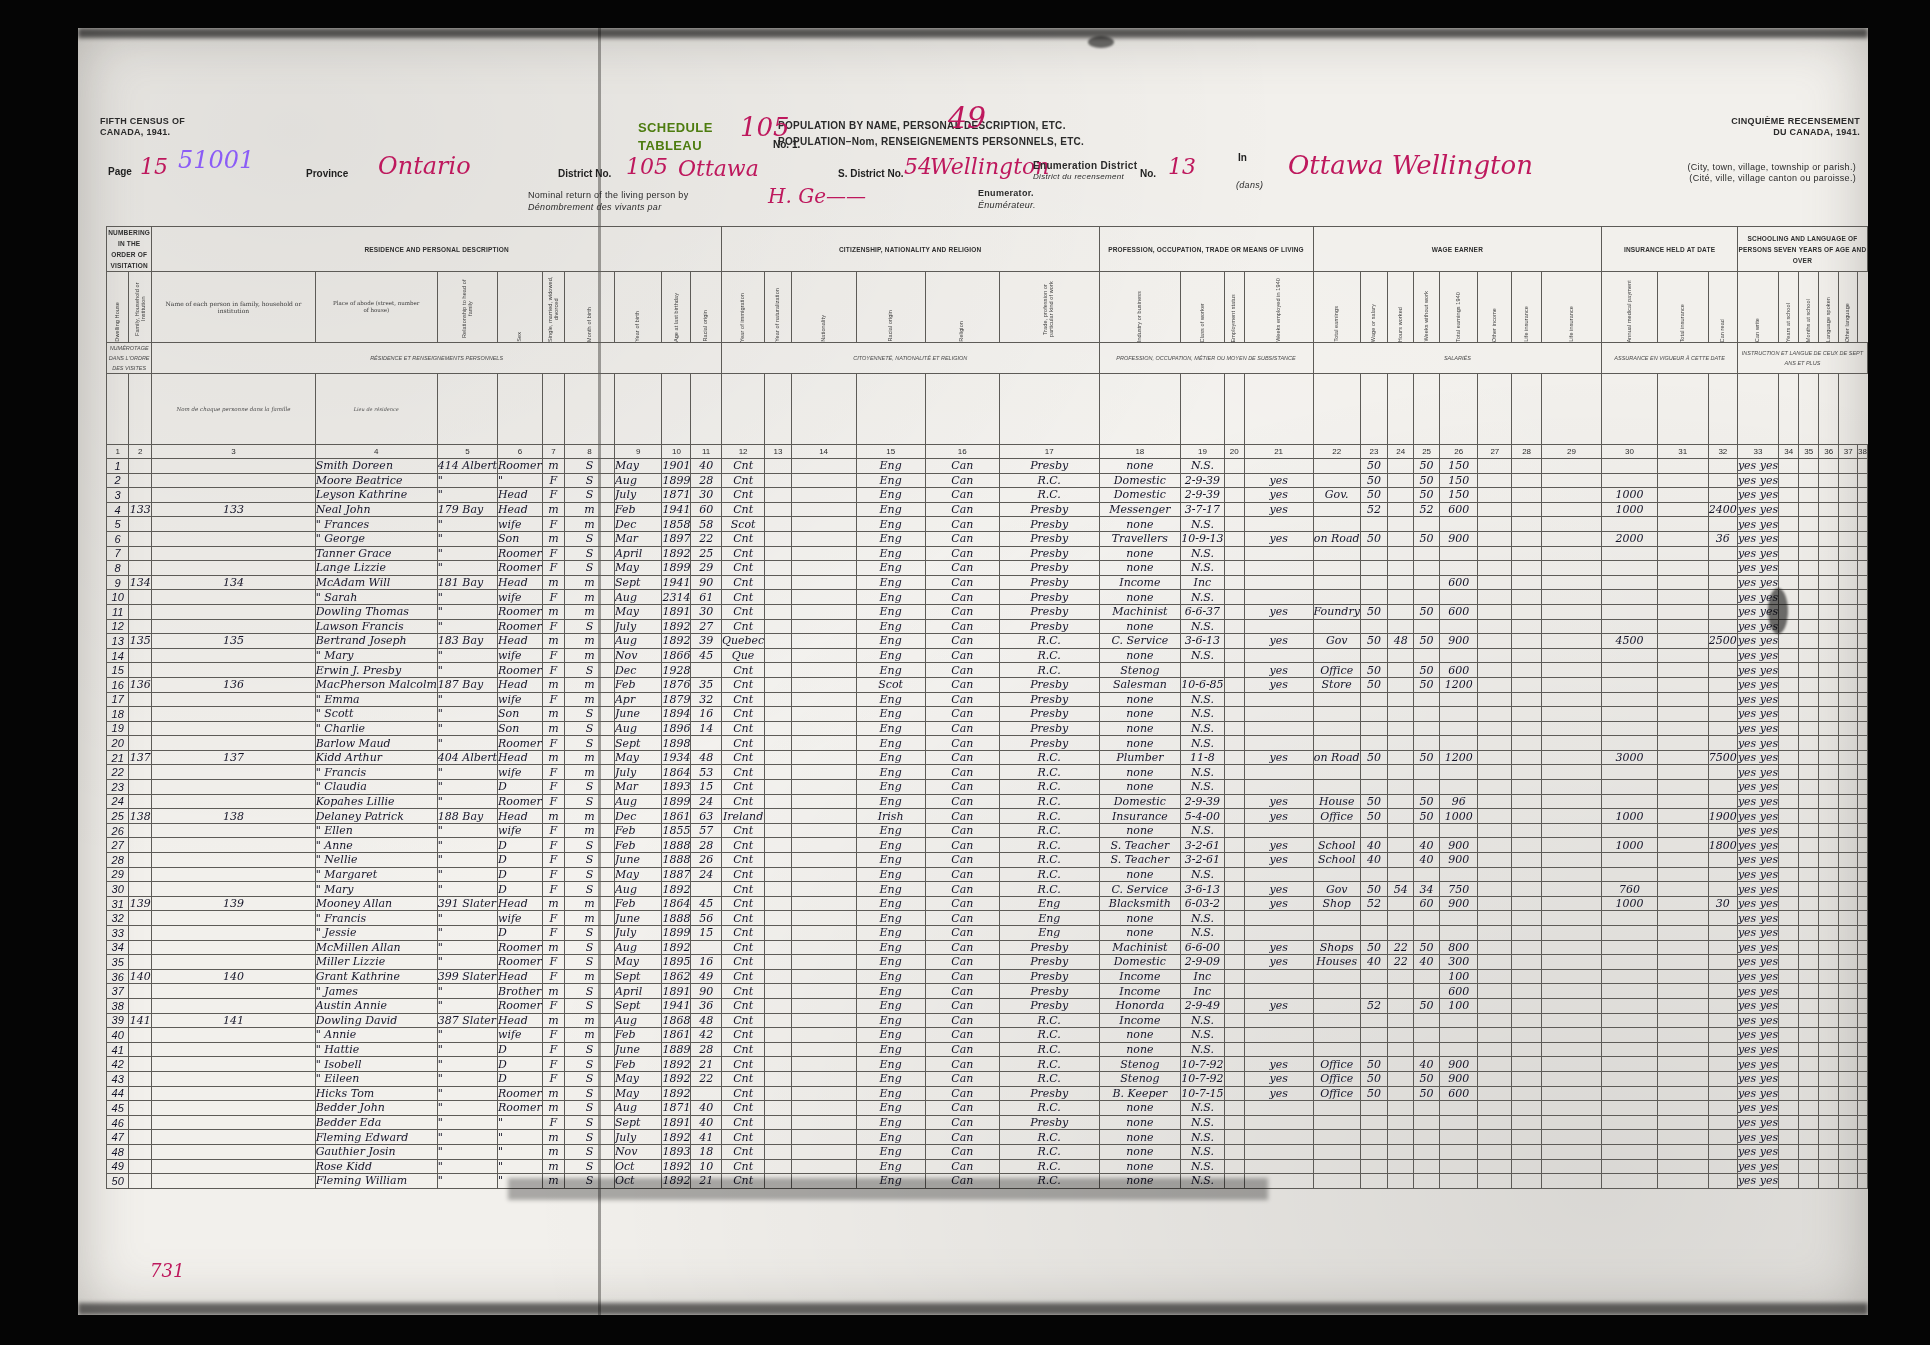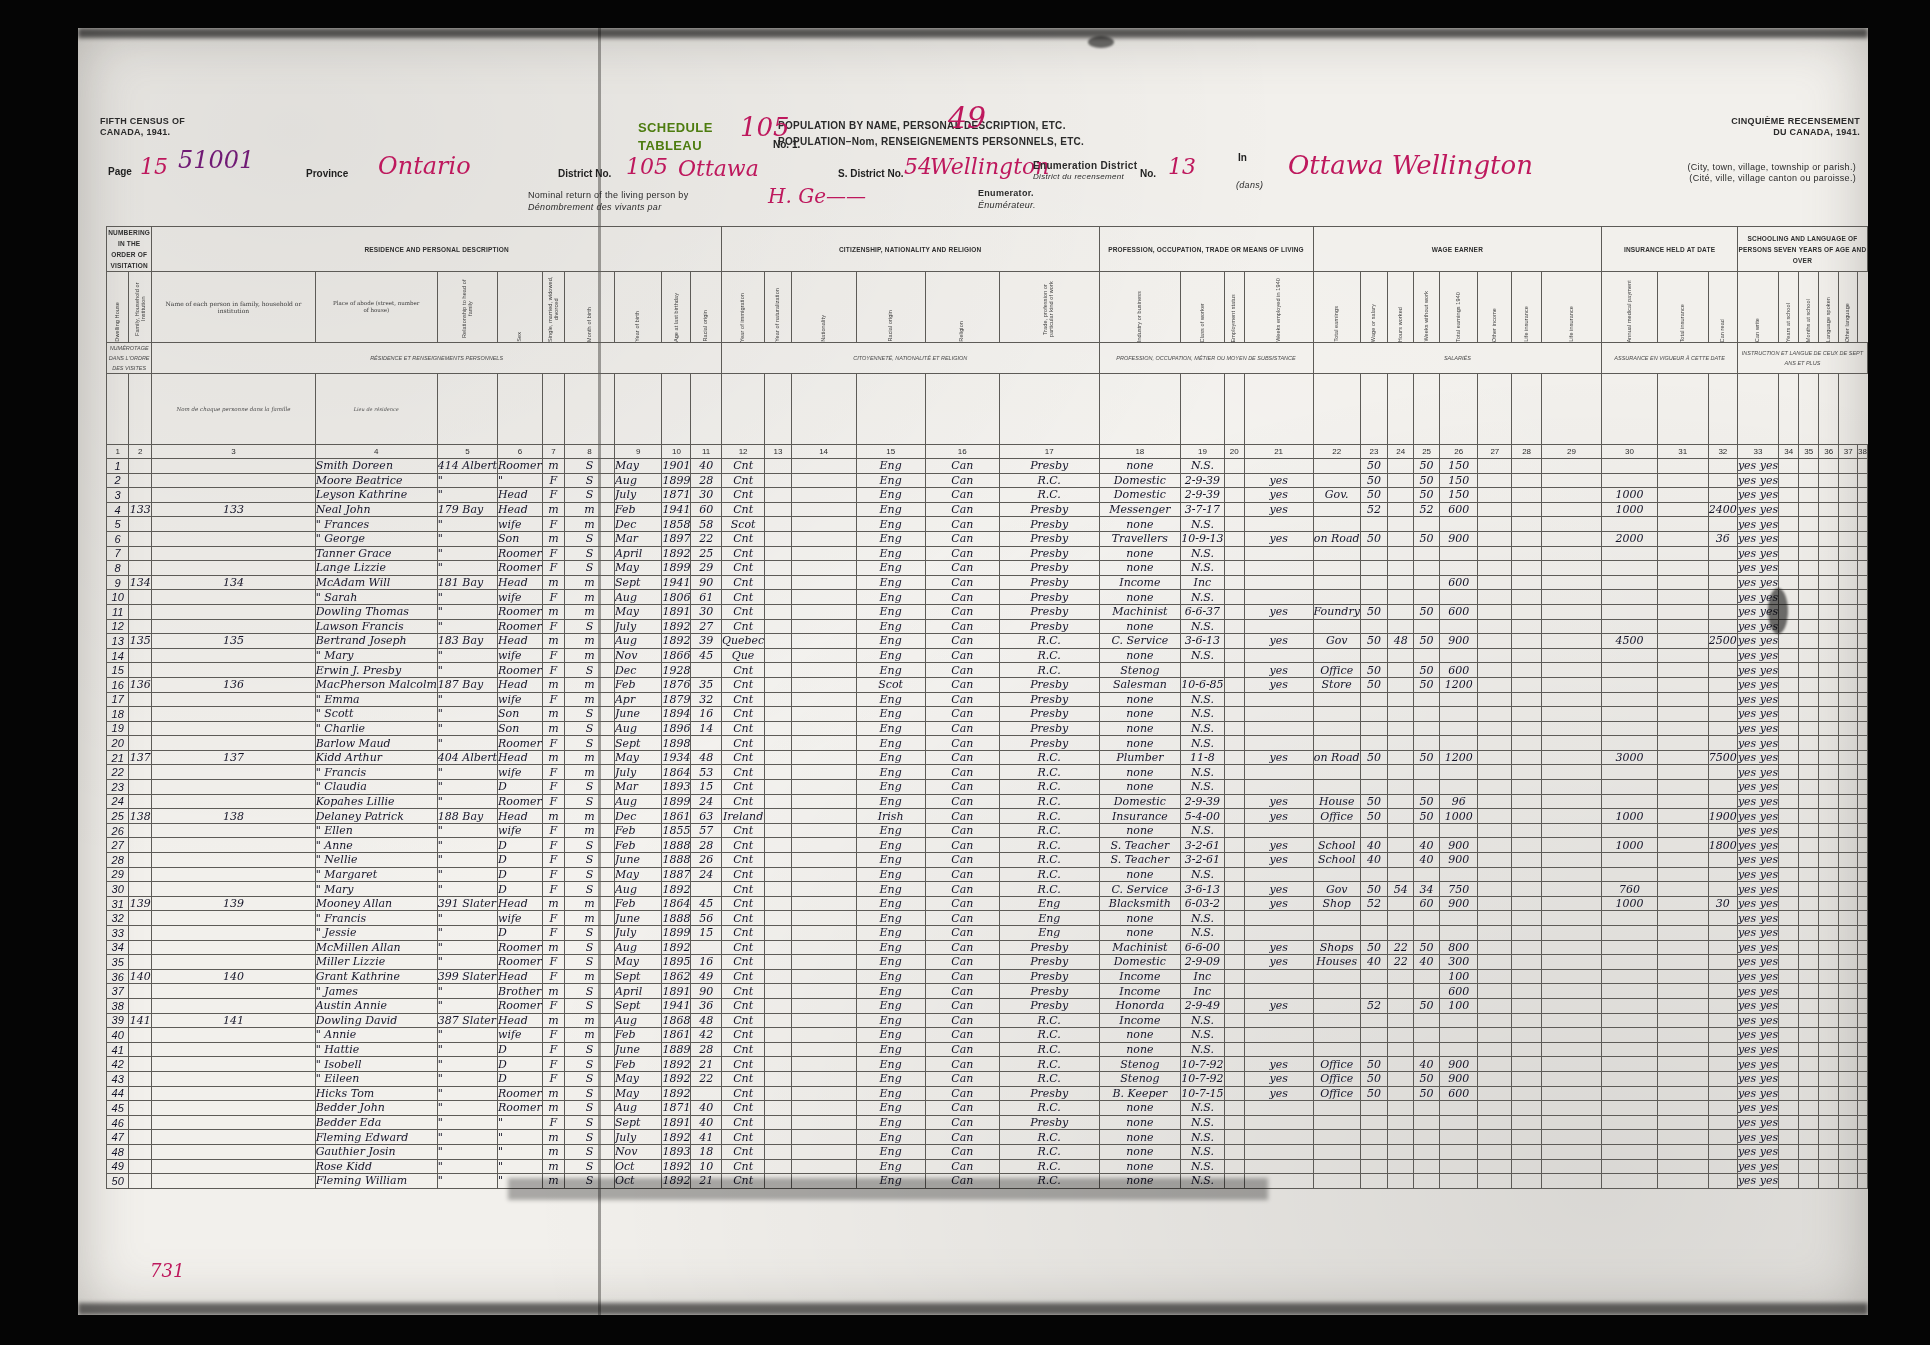--- a/index.html
+++ b/index.html
@@ -76,21 +76,21 @@
     <div class="hdr mid" style="left:560px;top:110px;">TABLEAU</div>
     <div class="hdr small" style="left:668px;top:111px;padding-left:27px;">No. 1.</div>
     <div class="hdr tiny" style="left:700px;top:92px;font-size:10px;">POPULATION BY NAME, PERSONAL DESCRIPTION, ETC.</div>
     <div class="hdr tiny" style="left:700px;top:108px;font-size:10px;">POPULATION–Nom, RENSEIGNEMENTS PERSONNELS, ETC.</div>
 
     <div class="hdr script" style="left:662px;top:84px;font-size:26px;">105</div>
     <div class="hdr script" style="left:870px;top:72px;font-size:30px;">49</div>
 
     <div class="hdr small" style="left:30px;top:138px;">Page</div>
     <div class="hdr script" style="left:62px;top:126px;font-size:22px;">15</div>
-    <div class="hdr script" style="left:100px;top:118px;font-size:24px;color:#701a75;">51001</div>
+    <div class="hdr script" style="left:100px;top:118px;font-size:24px;color:#8b5cf6;">51001</div>
 
     <div class="hdr small" style="left:228px;top:140px;">Province</div>
     <div class="hdr script" style="left:300px;top:124px;font-size:24px;">Ontario</div>
 
     <div class="hdr small" style="left:480px;top:140px;">District No.</div>
     <div class="hdr script" style="left:548px;top:126px;font-size:22px;">105</div>
     <div class="hdr script" style="left:600px;top:128px;font-size:22px;">Ottawa</div>
 
     <div class="hdr small" style="left:760px;top:140px;">S. District No.</div>
     <div class="hdr script" style="left:826px;top:126px;font-size:22px;">54</div>
@@ -695,21 +695,21 @@
           <tr class="datarow">
             <td class="rowno">10</td>
             <td class="c"></td>
             <td class="c"></td>
             <td>"  Sarah</td>
             <td>"</td>
             <td>wife</td>
             <td class="c">F</td>
             <td class="c">m</td>
             <td>Aug</td>
-            <td>1806</td>
+            <td>2314</td>
             <td class="c">61</td>
             <td class="c">Cnt</td>
             <td></td>
             <td></td>
             <td class="c">Eng</td>
             <td class="c">Can</td>
             <td class="c">Presby</td>
             <td class="c">none</td>
             <td class="c">N.S.</td>
             <td></td>

